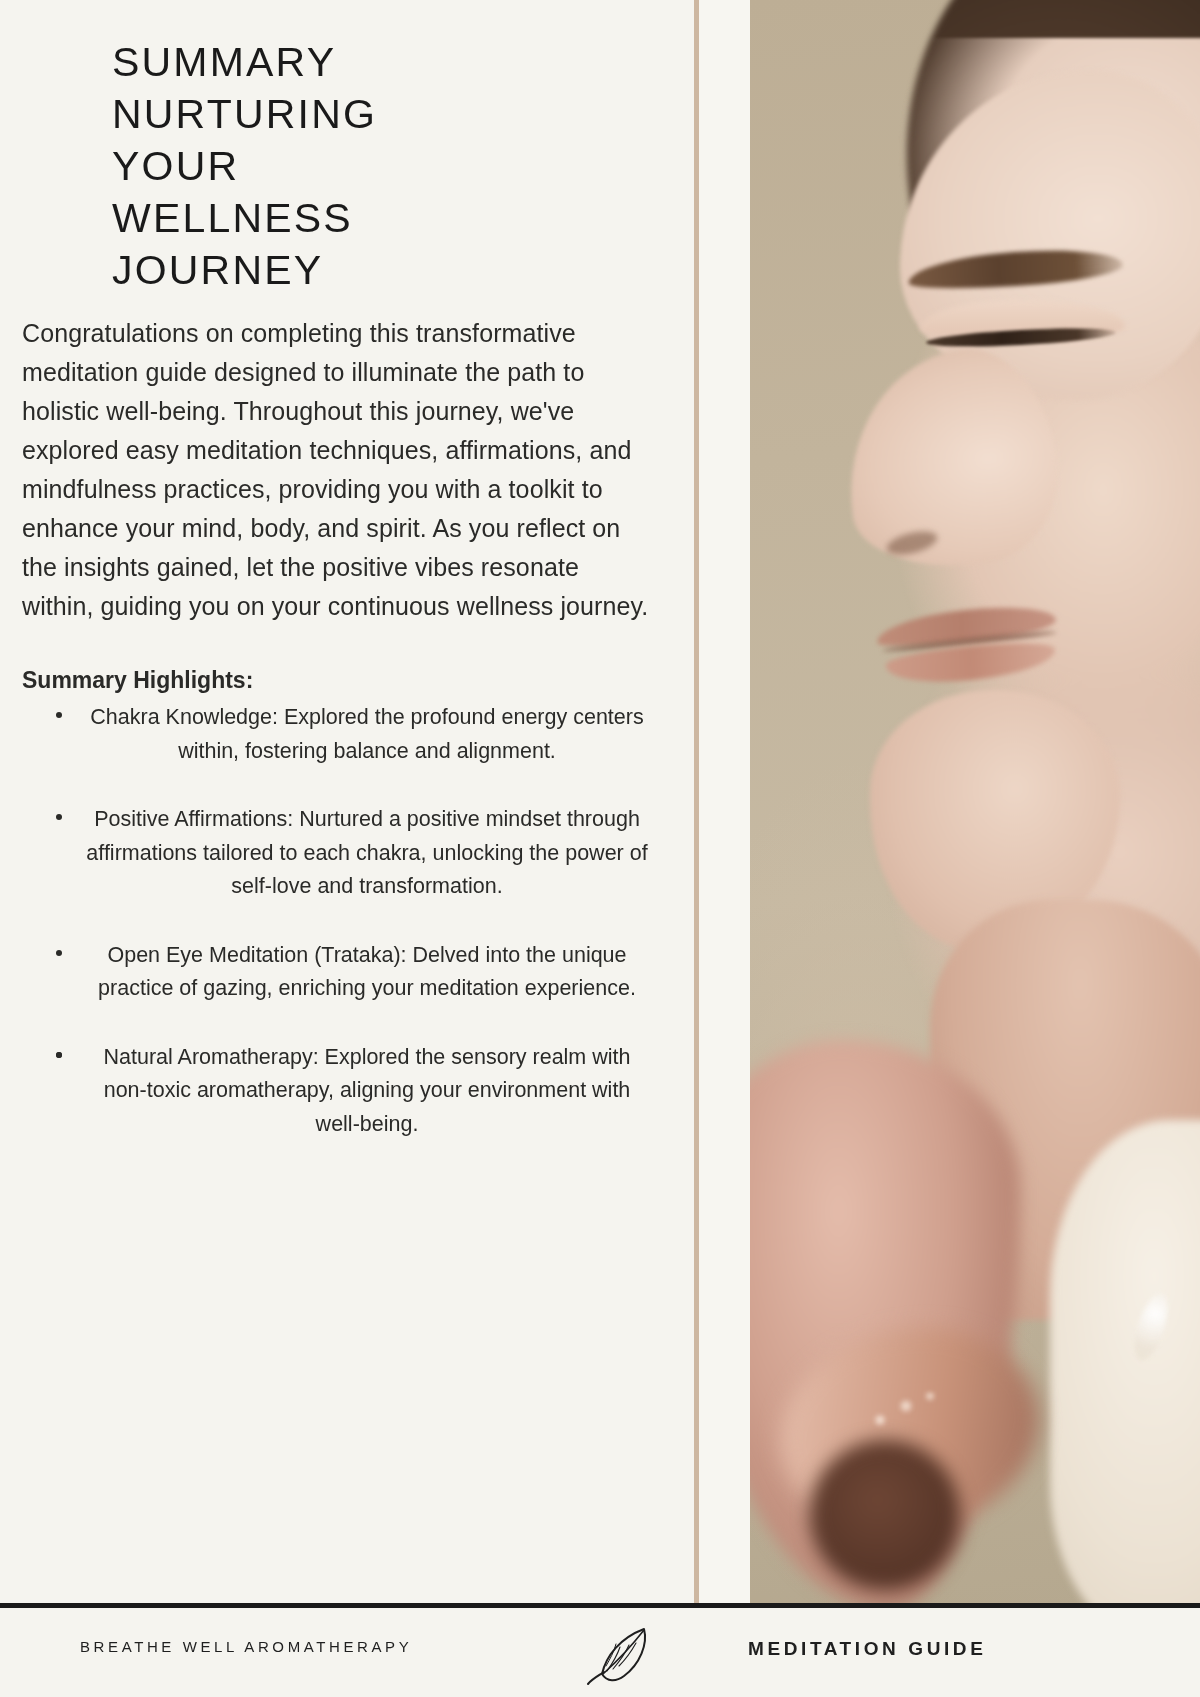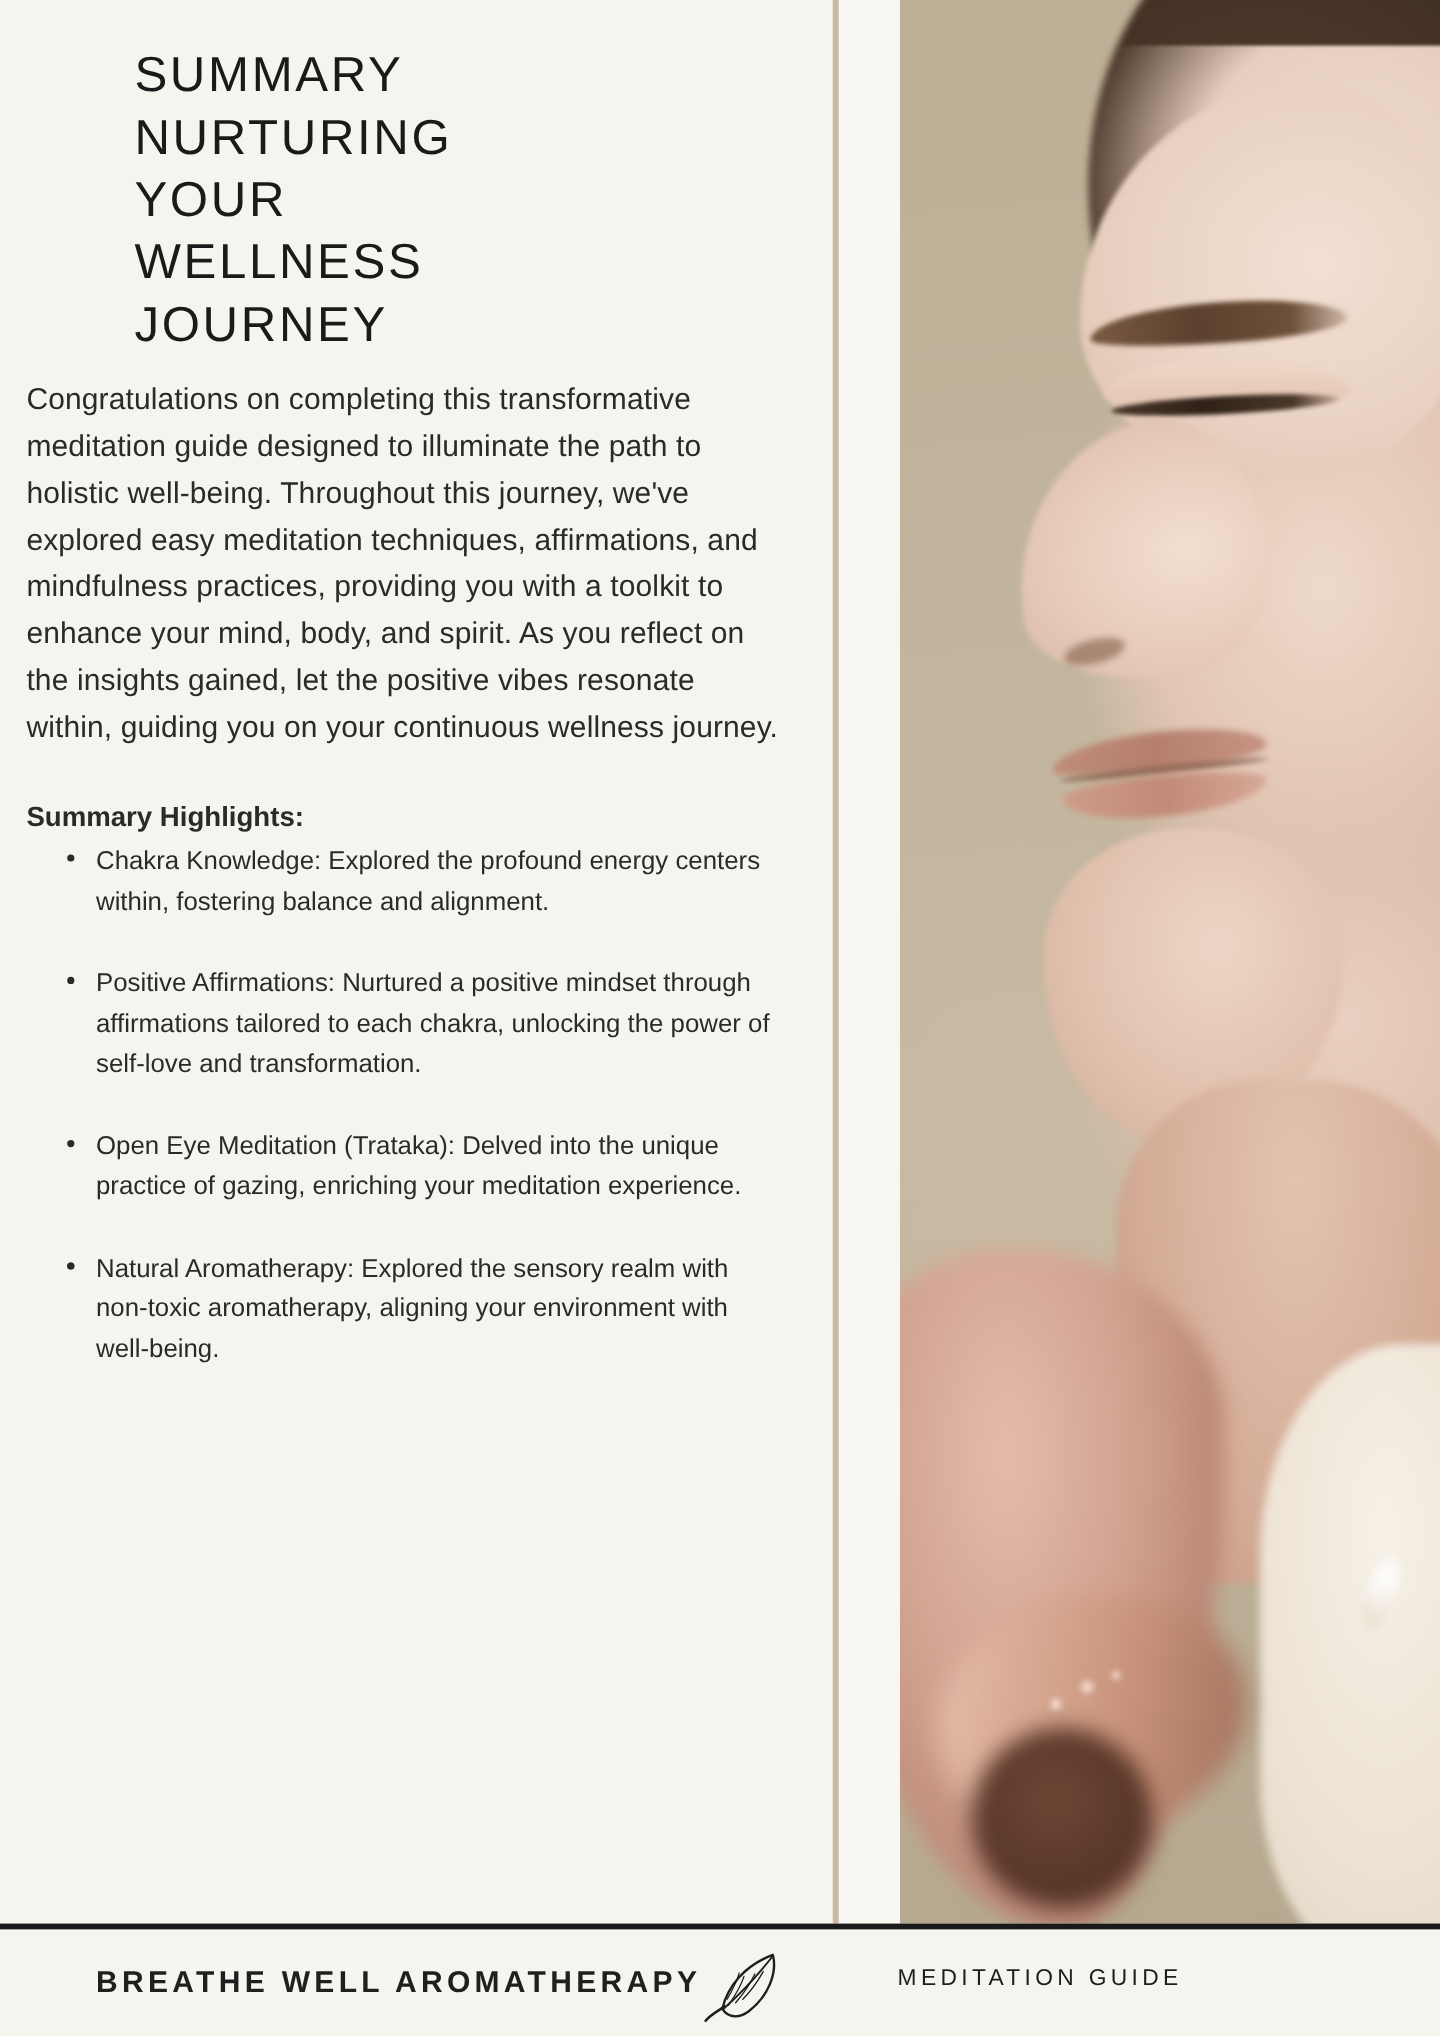--- a/index.html
+++ b/index.html
@@ -50,21 +50,21 @@
   }
 
   .highlights-label {
     margin-top:37px;
     font-size:23px;
     line-height:1.56;
     color:#2a2a28;
     font-weight:bold;
   }
 
-  .bullets { list-style:none; margin-top:2px; }
+  .bullets { list-style:none; margin-top:2px;text-align:center; }
 
   .bullet {
     position:relative;
     padding-left:58px;
     font-size:21.5px;
     line-height:1.56;
     color:#2a2a28;
     margin-bottom:35px;
   }
   .bullet:last-child { margin-bottom:0; }
@@ -325,32 +325,32 @@
   .footer {
     position:absolute;
     left:0; top:1608px;
     width:1200px; height:89px;
     background:#f5f4ef;
   }
 
   .footer-brand {
     position:absolute;
     left:80px; top:30px;
-    font-size:25px;
-    font-weight:700;
+    font-size:15px;
+    font-weight:400;
     letter-spacing:3.6px;
     color:#1f1f1f;
     text-transform:uppercase;
   }
 
   .footer-doc {
     position:absolute;
     left:748px; top:30px;
     font-size:19px;
-    font-weight:400;
+    font-weight:700;
     letter-spacing:3.6px;
     color:#1f1f1f;
     text-transform:uppercase;
   }
 
   .footer-logo {
     position:absolute;
     left:576px; top:14px;
     width:84px; height:70px;
   }

